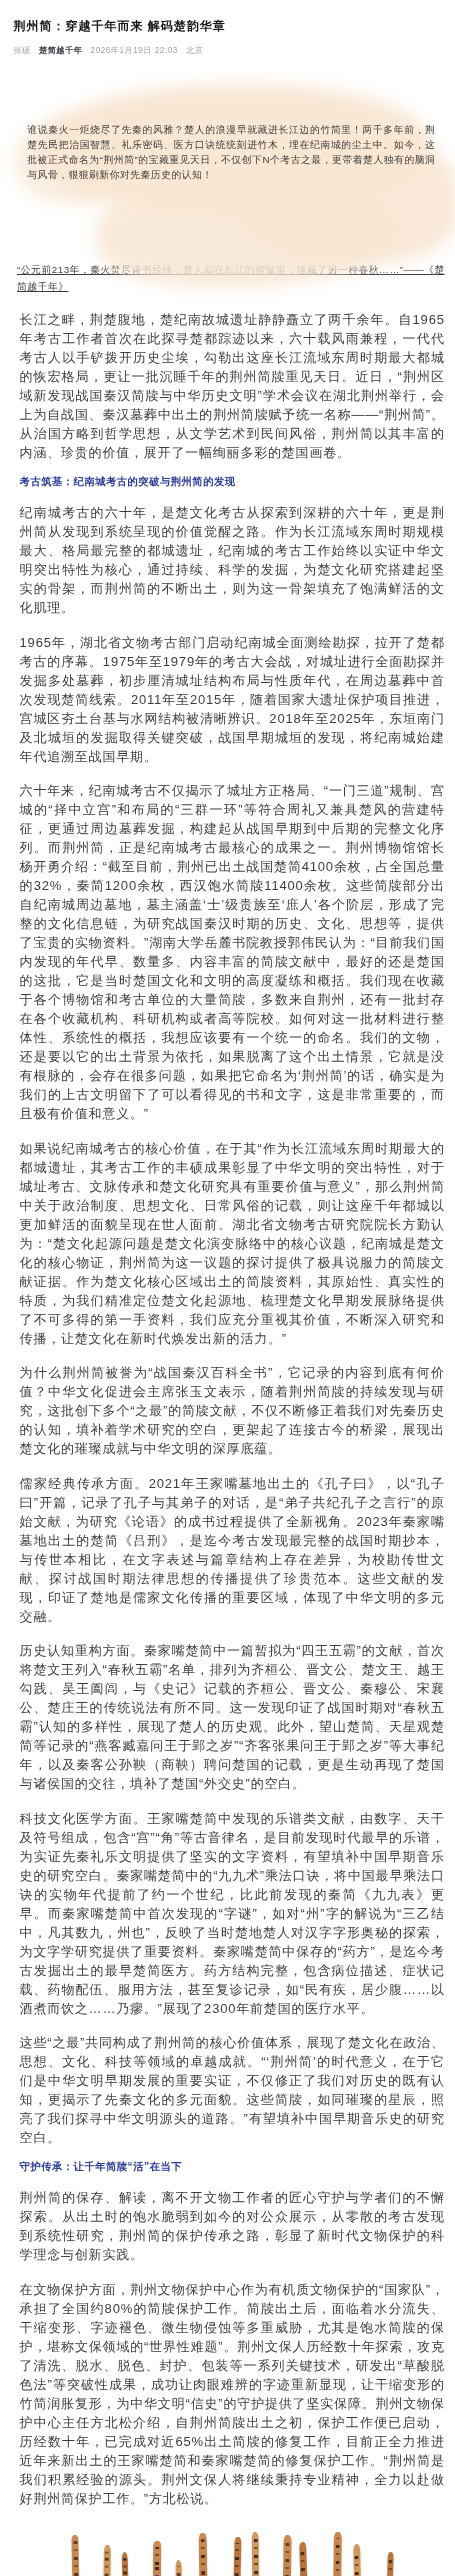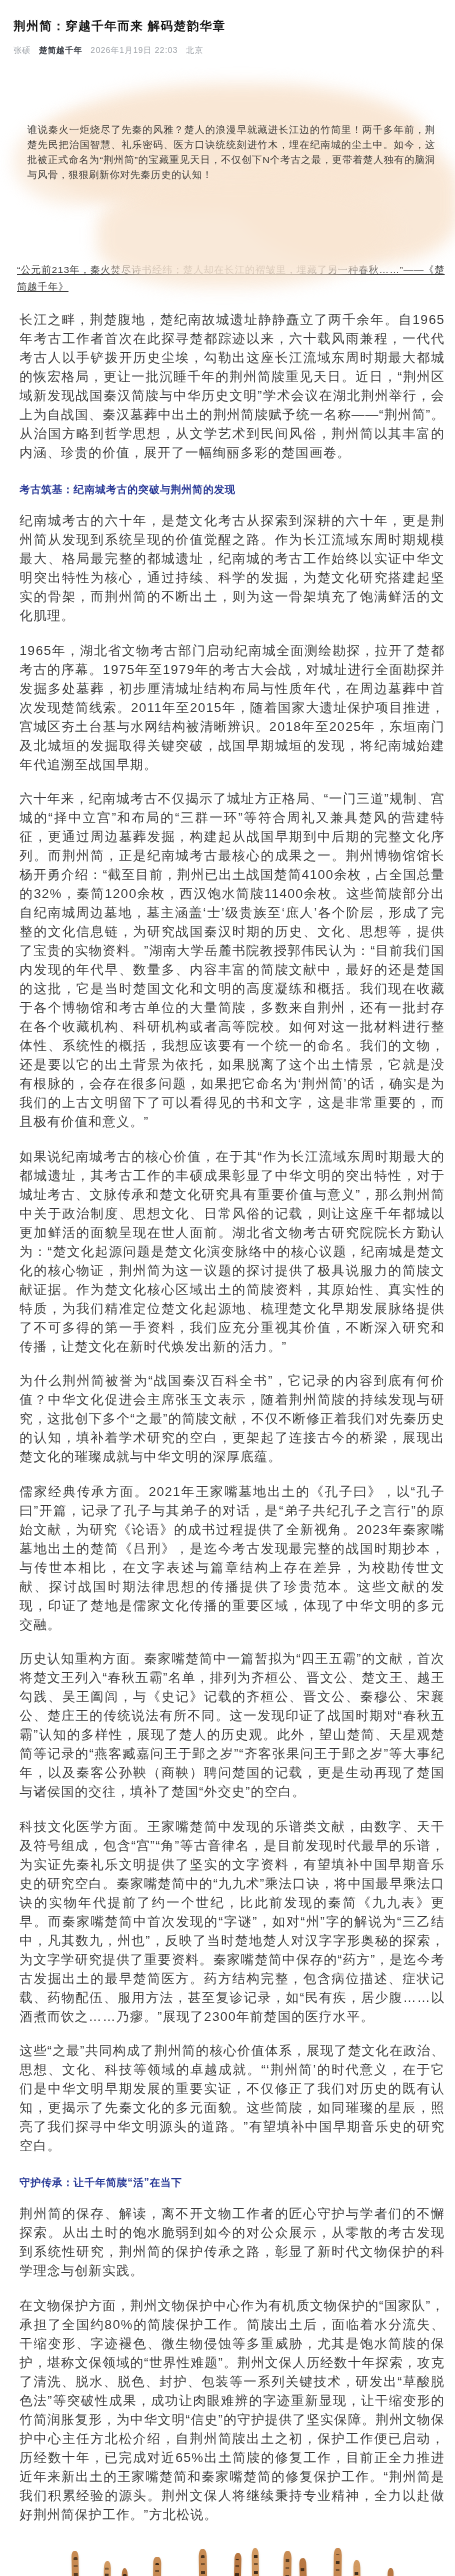--- a/index.html
+++ b/index.html
@@ -17,21 +17,21 @@
   .blob.b1{left:18.5px;top:-2.1px;width:392px;height:129px;opacity:.95;}
   .blob.b2{right:-13.4px;top:49px;width:222px;height:129px;opacity:.9;border-radius:55% 45% 42% 58%;}
   .blob.b3{left:77px;top:93px;width:299px;height:108px;opacity:.85;border-radius:48% 52% 60% 42%;}
   .blob.b4{left:-5.2px;top:31px;width:134px;height:88px;opacity:.7;}
   .intro-text{position:relative;font-size:9.8px;line-height:15px;color:#3c3b39;letter-spacing:0.5px;text-align:justify;}
 
   .lede-quote{margin:17.5px 0 0 -2.6px;font-size:9.8px;line-height:17px;color:#3e3e3e;letter-spacing:0.5px;text-align:justify;text-decoration:underline;}
 
   
   .body-p{margin:15.5px 0 0;font-size:13px;line-height:19px;color:#3d3d3d;letter-spacing:0.8px;text-align:justify;}
-  .section-h{margin:20px 0 -2.1px;font-size:10.3px;line-height:15.5px;font-weight:700;color:#2b3b97;letter-spacing:0.5px;}
+  .section-h{margin:12px 0 -2.1px;font-size:10.3px;line-height:15.5px;font-weight:700;color:#2b3b97;letter-spacing:0.5px;}
 
   
   figure{margin:24px 0 0;}
   .slips-stage{width:330px;margin:0 auto;height:487px;display:flex;justify-content:center;align-items:flex-start;gap:18.5px;background:#fff;}
   .slip{flex:none;position:relative;border-radius:3.1px/7.2px;box-shadow:0 1px 2.1px rgba(130,90,50,.25);}
   .slip.tip{border-bottom-left-radius:60% 90%;border-bottom-right-radius:60% 90%;}
   .s0{background:linear-gradient(180deg,#c88c54,#b06a36 35%,#9a5528 78%,#8a4a23);}
   .s1{background:linear-gradient(180deg,#d29a62,#bd7a42 42%,#a35d2c 85%,#934f24);}
   .s2{background:linear-gradient(180deg,#b87843,#a55c2b 50%,#8e4d22);}
   .ink{position:absolute;left:22%;right:22%;top:6.2px;bottom:8.2px;border-radius:1.5px;

